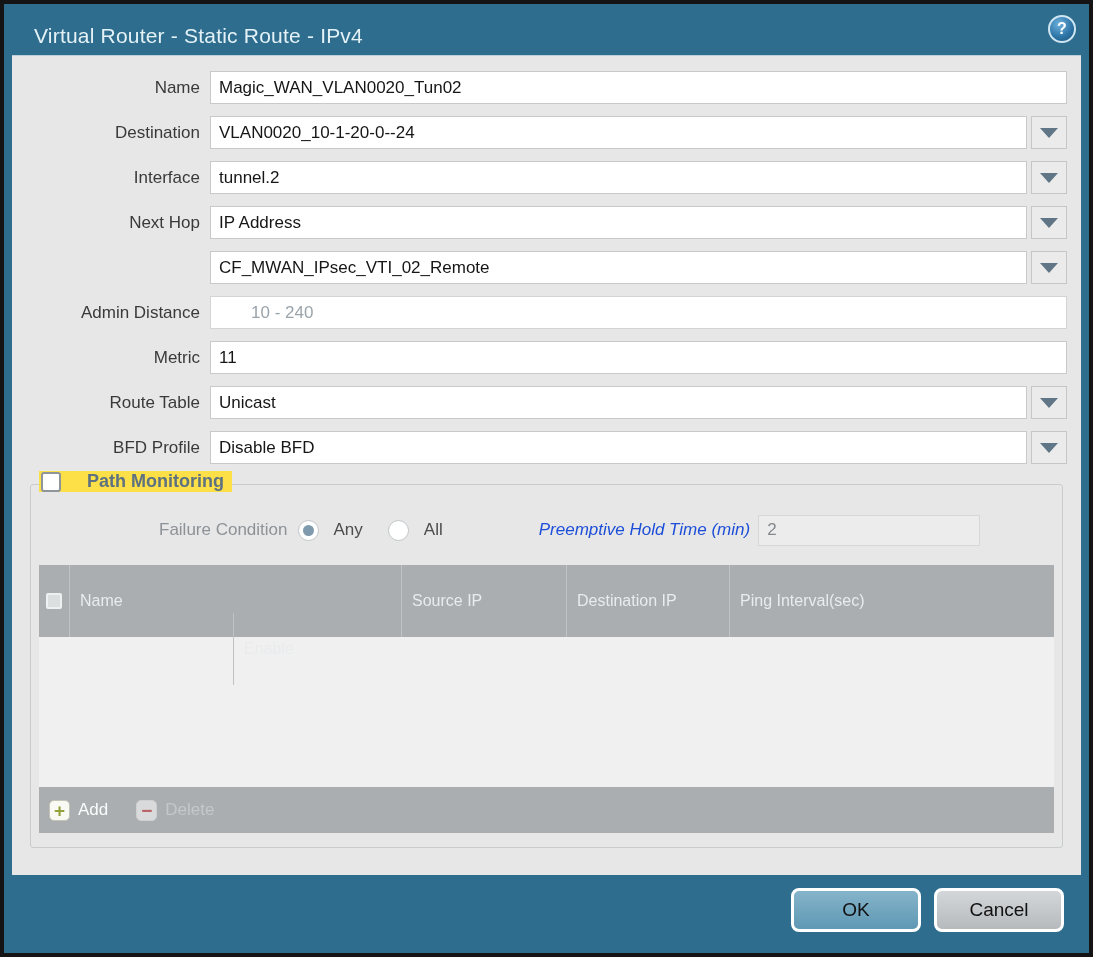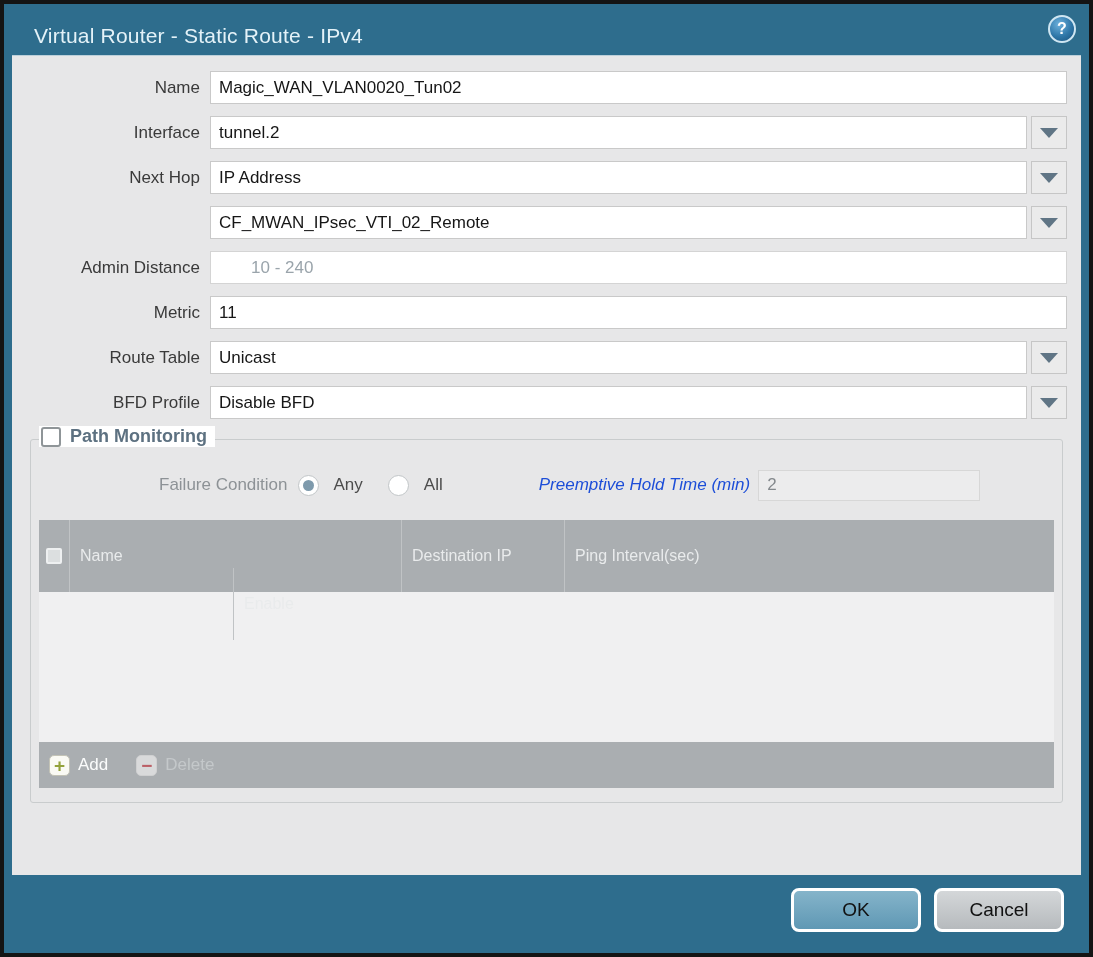--- a/index.html
+++ b/index.html
@@ -23,22 +23,22 @@
   input.txt { flex:1; height:33px; border:1px solid #c9c9c9; background:#fff; font-family:"Liberation Sans",sans-serif;
     font-size:17px; color:#161616; padding:0 8px; outline:none; min-width:0; }
   input.txt::placeholder { color:#9aa4ab; }
   input.soft { border-color:#d4d4d4;padding-left:40px; }
   .dd-btn { width:36px; height:33px; margin-left:4px; background:#ebebeb; border:1px solid #c6c6c6;
     display:flex; align-items:center; justify-content:center; cursor:pointer; flex:0 0 auto; }
   .tri { width:0; height:0; border-left:9px solid transparent; border-right:9px solid transparent; border-top:10px solid #607585; }
 
   
   .pm { position:relative; margin:20px 18px 0; height:364px; border:1px solid #c9cccd; border-radius:3px; padding:0 8px; }
-  .pm-legend { position:absolute; top:-14px; left:8px; display:flex; align-items:center; gap:9px;
-    background:#ffffff; padding:0 8px 0 2px; }
+  .pm-legend { position:absolute; top:-14px; left:8px; display:flex; align-items:center; gap:26px;
+    background:#fde047; padding:0 8px 0 2px; }
   .pm-check { width:20px; height:20px; background:#fff; border:2px solid #8f9598; border-radius:3px; cursor:pointer; }
   .pm-title { font-size:18px; font-weight:bold; color:#5d7181; white-space:nowrap; }
 
   .fc-row { margin-top:28px; height:34px; display:flex; align-items:center; }
   .fc-label { margin-left:120px; font-size:17px; color:#8d9296; }
   .radio { width:21px; height:21px; border-radius:50%; background:#fff; border:1px solid #c2c6c8;
     margin-left:10px; position:relative; cursor:pointer; flex:0 0 auto; }
   .radio.sel::after { content:""; position:absolute; left:4px; top:4px; width:11px; height:11px;
     border-radius:50%; background:#7e9aac; }
   .radio.second { margin-left:25px; }
@@ -85,20 +85,29 @@
   <div class="content">
     <div class="form">
 
       <div class="row">
         <span class="lbl">Name</span>
         <div class="fieldwrap">
           <input class="txt" value="Magic_WAN_VLAN0020_Tun02" style="">
         </div>
       </div>
 
+      <div class="row">
+        <span class="lbl">Destination</span>
+        <div class="fieldwrap">
+          <input class="txt" value="VLAN0020_10-1-20-0--24" style="">
+          <div class="dd-btn">
+            <div class="tri"></div>
+          </div>
+        </div>
+      </div>
 
       <div class="row">
         <span class="lbl">Interface</span>
         <div class="fieldwrap">
           <input class="txt" value="tunnel.2" style="">
           <div class="dd-btn">
             <div class="tri"></div>
           </div>
         </div>
       </div>
@@ -175,20 +184,21 @@
         <input class="pht-input" value="2" style="">
       </div>
 
       <div class="tbl">
         <div class="thead">
           <div class="th first">
             <div class="th-check"></div>
           </div>
           <div class="th c1">Name</div>
           <div class="th c2">Enable</div>
+          <div class="th c3">Source IP</div>
           <div class="th c4">Destination IP</div>
           <div class="th c5">Ping Interval(sec)</div>
         </div>
         <div class="tbody"></div>
         <div class="tfoot">
           <div class="act">
             <div class="act-icon add-icon">+</div>
             <span class="add-label">Add</span>
           </div>
           <div class="act del">

